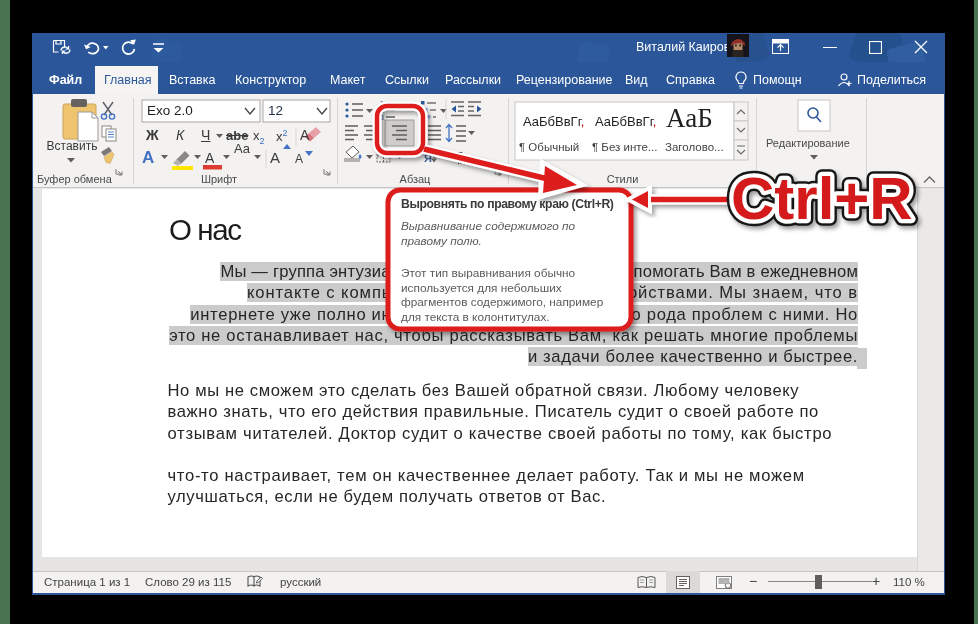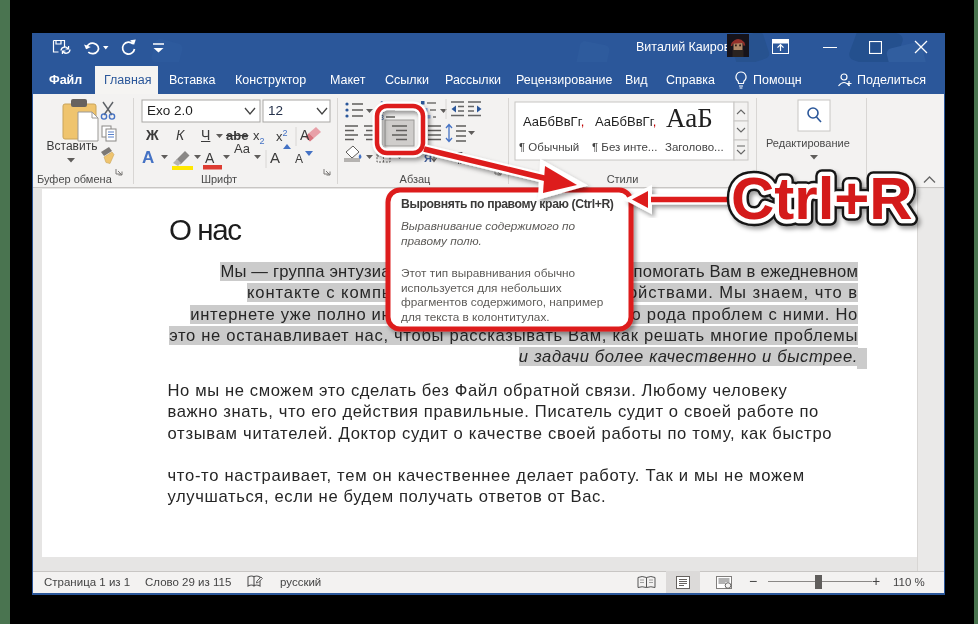--- a/index.html
+++ b/index.html
@@ -300,25 +300,25 @@
   <div class="abs" style="left:42px;top:189px;width:875px;height:368px;background:#fff;"></div>
 
   <div class="abs" style="left:917px;top:189px;width:27px;height:382px;background:#eae9e8;border-left:1px solid #d8d6d4;box-sizing:border-box;"></div>
 
   <div class="abs" style="left:169px;top:212.5px;font-size:29.5px;letter-spacing:-1.4px;color:#1c1c1c;">О нас</div>
   <div id="para1" class="abs" style="left:100px;top:261px;width:758px;font-size:16.6px;line-height:21.3px;color:#262626;text-align:right;white-space:nowrap;">
     <span class="hl" id="p1l1" style="letter-spacing:0.19px;">Мы — группа энтузиастов, целью которых является помогать Вам в ежедневном</span><br>
     <span class="hl" id="p1l2" style="letter-spacing:0.92px;">контакте с компьютером и мобильными устройствами. Мы знаем, что в</span><br>
     <span class="hl" id="p1l3" style="letter-spacing:0.70px;">интернете уже полно информации о решении разного рода проблем с ними. Но</span><br>
     <span class="hl" id="p1l4" style="letter-spacing:0.69px;">это не останавливает нас, чтобы рассказывать Вам, как решать многие проблемы</span><br>
-    <span class="hl" id="p1l5" style="letter-spacing:0.63px;font-style:italic;">и задачи более качественно и быстрее.</span>
+    <span class="hl" id="p1l5" style="letter-spacing:0.63px;">и задачи более качественно и быстрее.</span>
   </div>
   <div class="abs" style="left:857px;top:348px;width:10px;height:21px;background:#cbcbcb;"></div>
   <div id="para2" class="abs" style="left:167.5px;top:380px;width:740px;font-size:16.6px;line-height:21.3px;color:#262626;white-space:nowrap;">
-    <span id="p2l1" style="letter-spacing:0.61px;">Но мы не сможем это сделать без Файл обратной связи. Любому человеку</span><br>
+    <span id="p2l1" style="letter-spacing:0.61px;">Но мы не сможем это сделать без Вашей обратной связи. Любому человеку</span><br>
     <span id="p2l2" style="letter-spacing:0.63px;">важно знать, что его действия правильные. Писатель судит о своей работе по</span><br>
     <span id="p2l3" style="letter-spacing:0.71px;">отзывам читателей. Доктор судит о качестве своей работы по тому, как быстро</span><br>
     <br>
     <span id="p2l5" style="letter-spacing:0.70px;">что-то настраивает, тем он качественнее делает работу. Так и мы не можем</span><br>
     <span id="p2l6" style="letter-spacing:0.62px;">улучшаться, если не будем получать ответов от Вас.</span>
   </div>
 
   <div class="abs" style="left:33px;top:571px;width:911px;height:22px;background:#f3f2f1;border-top:1px solid #c8c6c4;box-sizing:border-box;"></div>
   <div class="abs" style="left:44px;top:576px;font-size:11.5px;color:#444;">Страница 1 из 1</div>
   <div class="abs" style="left:145px;top:576px;font-size:11.5px;color:#444;">Слово 29 из 115</div>

